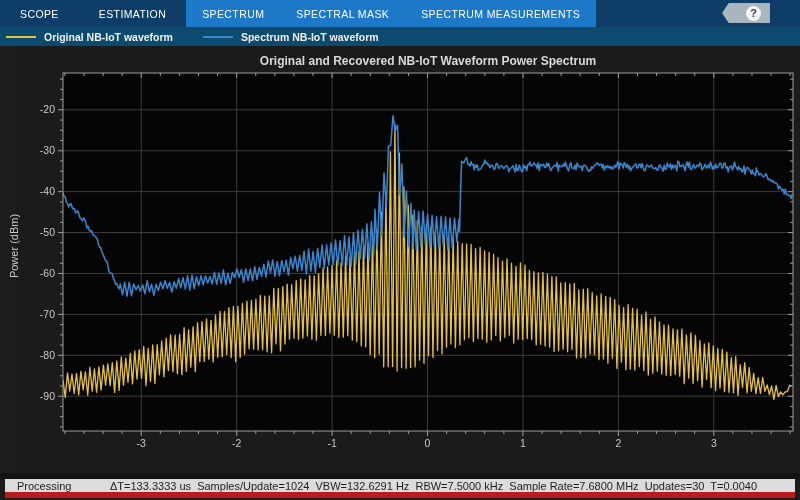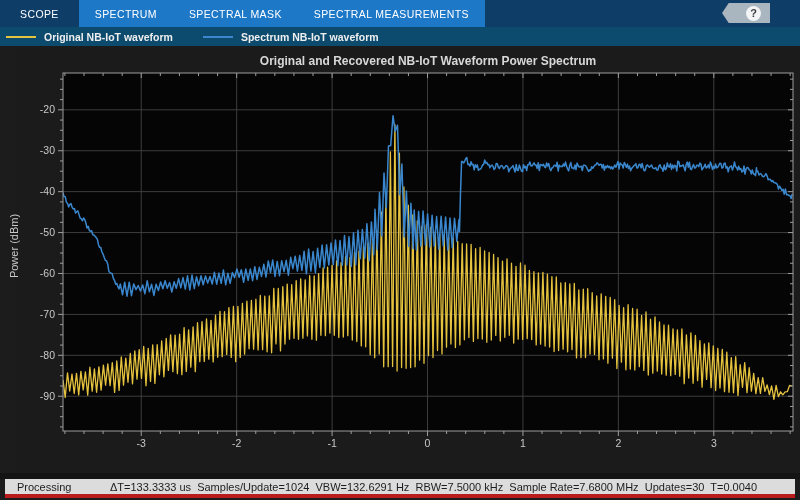--- a/index.html
+++ b/index.html
@@ -37,38 +37,39 @@
                 color:#d8d8d8; font-size:12px; font-weight:bold; }
   #plot-svg { position:absolute; left:0; top:0; }
   #xlabel { position:absolute; left:48px; top:402px; width:730px; text-align:center;
             color:#c8c8c8; font-size:11px; }
   #ylabel { position:absolute; left:-46px; top:240px; width:120px; text-align:center;
             color:#c8c8c8; font-size:11px; transform:rotate(-90deg); }
 
   
   #status-gap { position:absolute; left:0; top:473px; width:800px; height:6px; background:#141414; }
   #statusbar { position:absolute; left:5px; top:479px; width:790px; height:19px;
-               background:#dcdcdc; border-bottom:4px solid #b91c1c;
+               background:#dcdcdc; border-bottom:6px solid #b91c1c;
                display:flex; align-items:center; overflow:hidden; }
   #status-state { position:absolute; left:12px; color:#1d1d1d; font-size:11px; }
   #status-stats { position:absolute; left:105px; color:#1d1d1d; font-size:11px; white-space:pre; }
 </style>
 </head>
 <body>
 
 <div id="window">
 
   <div id="tabbar" style="background: rgb(14, 61, 104);">
     <div id="tab-group-main" style="display:flex;">
         <div class="tab">SCOPE</div>
+        <div class="tab">ESTIMATION</div>
       </div>
     <div id="tab-group-context" style="background: rgb(30, 120, 200);">
         <div class="tab">SPECTRUM</div>
         <div class="tab">SPECTRAL MASK</div>
-        <div class="tab">SPECTRAL MEASUREMENTS</div>
+        <div class="tab">SPECTRUM MEASUREMENTS</div>
       </div>
     <div id="help-badge">
       <div id="help-circle">?</div>
     </div>
   </div>
 
   <div id="legendbar">
       <div class="legend-item">
         <span class="legend-swatch" style="border-top-color: rgb(230, 195, 62);"></span>
         <span class="legend-label">Original NB-IoT waveform</span>

